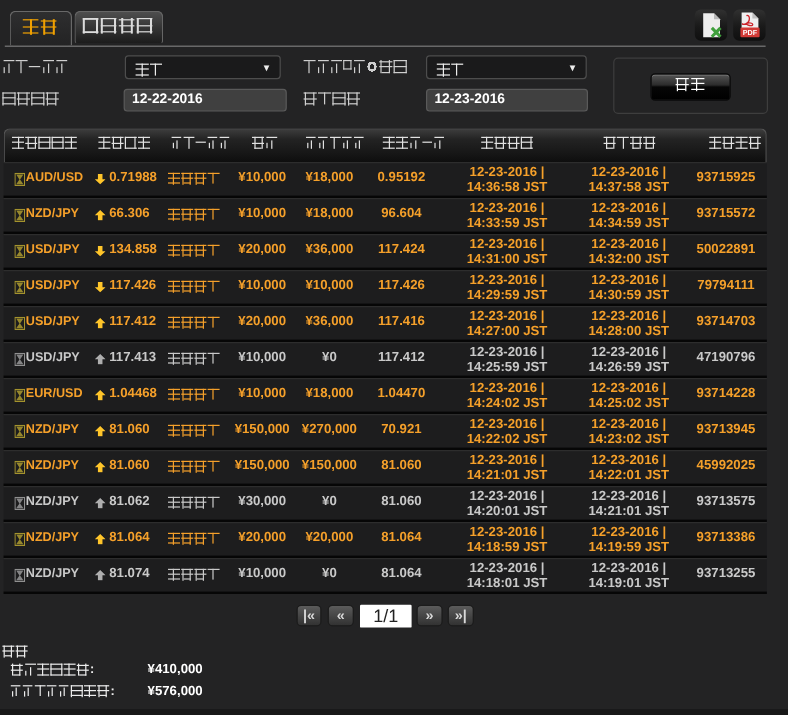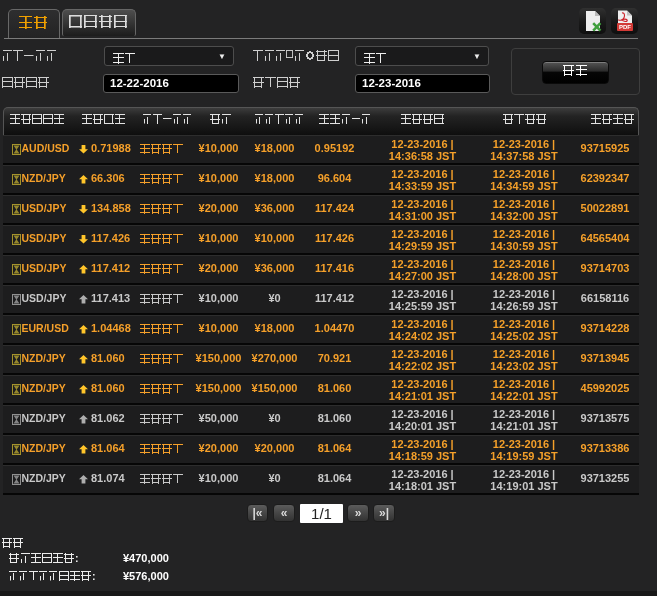--- a/index.html
+++ b/index.html
@@ -28,21 +28,21 @@
 #tab2{left:62px;top:9px;width:74px;height:26.5px;background:linear-gradient(#4e4e4e,#1c1c1c);
  border:1px solid #666;border-bottom:none;border-radius:5px 5px 2px 2px;
  display:flex;align-items:center;justify-content:center}
 #tabline{left:4px;top:37.5px;width:634px;height:1.5px;background:#7b7b7b;z-index:2}
 .icob{top:8px;width:27px;height:26px;border-radius:5px;background:linear-gradient(#303030,#191919 55%,#0f0f0f);
  display:flex;align-items:center;justify-content:center}
 
 .flabel{color:#cfcfcf}
 .sel{background:#1a1a1b;border:1px solid #4d4d4d;border-radius:3px;height:20px}
 .sel .arr{position:absolute;right:7px;top:5px;font-size:8px;color:#ececec;font-family:"Liberation Sans"}
-.inp{background:#000000;border:1px solid #5a5a5a;border-radius:3px;height:19px;color:#fff;
+.inp{background:#404040;border:1px solid #5a5a5a;border-radius:3px;height:19px;color:#fff;
  font:bold 11.5px "Liberation Sans";padding:2.5px 0 0 6px}
 #spanel{left:511px;top:47.5px;width:129px;height:47.5px;border:1px solid #3e3e3e;border-radius:4px}
 #sbtn{left:542px;top:61px;width:67px;height:23px;border-radius:4px;border:1px solid #0a0a0a;
  background:linear-gradient(#555 0%,#2c2c2c 42%,#060606 50%,#000 100%);
  box-shadow:inset 0 1px 0 rgba(255,255,255,.25);display:flex;align-items:center;justify-content:center}
 
 #tbl{left:3px;top:107px;width:636px}
 #thead{height:27.5px;display:flex;align-items:center;padding-bottom:4px;border:1px solid #555;border-bottom:none;
  border-radius:5px 5px 0 0;background:linear-gradient(#3c3c3c,#232323 30%,#161616 75%,#0e0e0e)}
 .row{height:30px;display:flex;align-items:center;background:#1d1d1e;
@@ -195,21 +195,21 @@
       <div class="c c6">
         <b style="color:#f5a02a">96.604</b>
       </div>
       <div class="c c7">
         <b style="color:#f5a02a">12-23-2016 |<br>14:33:59 JST</b>
       </div>
       <div class="c c8">
         <b style="color:#f5a02a">12-23-2016 |<br>14:34:59 JST</b>
       </div>
       <div class="c c9">
-        <b style="color:#f5a02a">62392347</b>
+        <b style="color:#f5a02a">93715572</b>
       </div>
     </div>
     <div class="row">
       <div class="c c1">
         <svg width="9" height="11" viewBox="0 0 9 11" style="margin-right:1px">
           <rect x="0.5" y="0.5" width="8" height="10" fill="none" stroke="#a4932d" stroke-width="1"></rect>
           <path d="M1.5 1.5 L7.5 1.5 L4.7 5.5 L7.5 9.5 L1.5 9.5 L4.2 5.5 Z" fill="#a4932d" fill-rule="nonzero" opacity="0.9"></path>
         </svg>
         <b style="color:#f5a02a">USD/JPY</b>
       </div>
@@ -267,21 +267,21 @@
       <div class="c c6">
         <b style="color:#f5a02a">117.426</b>
       </div>
       <div class="c c7">
         <b style="color:#f5a02a">12-23-2016 |<br>14:29:59 JST</b>
       </div>
       <div class="c c8">
         <b style="color:#f5a02a">12-23-2016 |<br>14:30:59 JST</b>
       </div>
       <div class="c c9">
-        <b style="color:#f5a02a">64565404</b>
+        <b style="color:#f5a02a">79794111</b>
       </div>
     </div>
     <div class="row">
       <div class="c c1">
         <svg width="9" height="11" viewBox="0 0 9 11" style="margin-right:1px">
           <rect x="0.5" y="0.5" width="8" height="10" fill="none" stroke="#a4932d" stroke-width="1"></rect>
           <path d="M1.5 1.5 L7.5 1.5 L4.7 5.5 L7.5 9.5 L1.5 9.5 L4.2 5.5 Z" fill="#a4932d" fill-rule="nonzero" opacity="0.9"></path>
         </svg>
         <b style="color:#f5a02a">USD/JPY</b>
       </div>
@@ -339,21 +339,21 @@
       <div class="c c6">
         <b style="color:#c9c9c9">117.412</b>
       </div>
       <div class="c c7">
         <b style="color:#c9c9c9">12-23-2016 |<br>14:25:59 JST</b>
       </div>
       <div class="c c8">
         <b style="color:#c9c9c9">12-23-2016 |<br>14:26:59 JST</b>
       </div>
       <div class="c c9">
-        <b style="color:#c9c9c9">66158116</b>
+        <b style="color:#c9c9c9">47190796</b>
       </div>
     </div>
     <div class="row">
       <div class="c c1">
         <svg width="9" height="11" viewBox="0 0 9 11" style="margin-right:1px">
           <rect x="0.5" y="0.5" width="8" height="10" fill="none" stroke="#a4932d" stroke-width="1"></rect>
           <path d="M1.5 1.5 L7.5 1.5 L4.7 5.5 L7.5 9.5 L1.5 9.5 L4.2 5.5 Z" fill="#a4932d" fill-rule="nonzero" opacity="0.9"></path>
         </svg>
         <b style="color:#f5a02a">EUR/USD</b>
       </div>
@@ -468,21 +468,21 @@
       <div class="c c2">
         <svg width="9" height="8.6" viewBox="0 0 9 8.6" style="margin-right:3px;margin-top:1px">
           <path d="M4.5 0 L9 4.3 L6.4 4.3 L6.4 8.6 L2.6 8.6 L2.6 4.3 L0 4.3 Z" fill="#aeaeae"></path>
         </svg>
         <b style="color:#c9c9c9">81.062</b>
       </div>
       <div class="c c3">
         <span class="jr" style="color:#c9c9c9;"><i class="k p1" style="width:10px;height:10px;margin-right:1px"></i><i class="k p3" style="width:10px;height:10px;margin-right:1px"></i><i class="k p3" style="width:10px;height:10px;margin-right:1px"></i><i class="k p8" style="width:10px;height:10px;margin-right:1px"></i></span>
       </div>
       <div class="c c4">
-        <b style="color:#c9c9c9">¥50,000</b>
+        <b style="color:#c9c9c9">¥30,000</b>
       </div>
       <div class="c c5">
         <b style="color:#c9c9c9">¥0</b>
       </div>
       <div class="c c6">
         <b style="color:#c9c9c9">81.060</b>
       </div>
       <div class="c c7">
         <b style="color:#c9c9c9">12-23-2016 |<br>14:20:01 JST</b>
       </div>
@@ -568,15 +568,15 @@
 </div>
 
 <div class="abs pbtn" style="left:247px">|«</div>
 <div class="abs pbtn" style="left:273px;width:22px">«</div>
 <div class="abs" id="pcur">1/1</div>
 <div class="abs pbtn" style="left:347px;width:22px">»</div>
 <div class="abs pbtn" style="left:373px;width:22px">»|</div>
 
 <div class="abs" style="left:2px;top:536.5px"><span class="jr" style="color:#ececec;"><i class="k p3" style="width:10px;height:10px;margin-right:1px"></i><i class="k p3" style="width:10px;height:10px;margin-right:1px"></i></span></div>
 <div class="abs" style="left:9px;top:552px"><span class="jr" style="color:#ececec;"><i class="k p3" style="width:10px;height:10px;margin-right:1px"></i><i class="k p4" style="width:10px;height:10px;margin-right:1px"></i><i class="k p1" style="width:10px;height:10px;margin-right:1px"></i><i class="k p2" style="width:10px;height:10px;margin-right:1px"></i><i class="k p1" style="width:10px;height:10px;margin-right:1px"></i><i class="k p3" style="width:10px;height:10px;margin-right:1px"></i><span style="font:bold 10.6px 'Liberation Sans';vertical-align:top;line-height:10.6px">:</span></span></div>
-<div class="abs" style="left:123px;top:552px;color:#fff;font:bold 11px 'Liberation Sans'">¥470,000</div>
+<div class="abs" style="left:123px;top:552px;color:#fff;font:bold 11px 'Liberation Sans'">¥410,000</div>
 <div class="abs" style="left:9px;top:569.5px"><span class="jr" style="color:#ececec;"><i class="k p4" style="width:9px;height:10px;margin-right:1px"></i><i class="k p4" style="width:9px;height:10px;margin-right:1px"></i><i class="k p8" style="width:9px;height:10px;margin-right:1px"></i><i class="k p4" style="width:9px;height:10px;margin-right:1px"></i><i class="k p4" style="width:9px;height:10px;margin-right:1px"></i><i class="k p2" style="width:10px;height:10px;margin-right:1px"></i><i class="k p1" style="width:10px;height:10px;margin-right:1px"></i><i class="k p3" style="width:10px;height:10px;margin-right:1px"></i><span style="font:bold 10.6px 'Liberation Sans';vertical-align:top;line-height:10.6px">:</span></span></div>
 <div class="abs" style="left:123px;top:569.5px;color:#fff;font:bold 11px 'Liberation Sans'">¥576,000</div>
 <div class="abs" id="btmbar"></div>
 </body></html>

